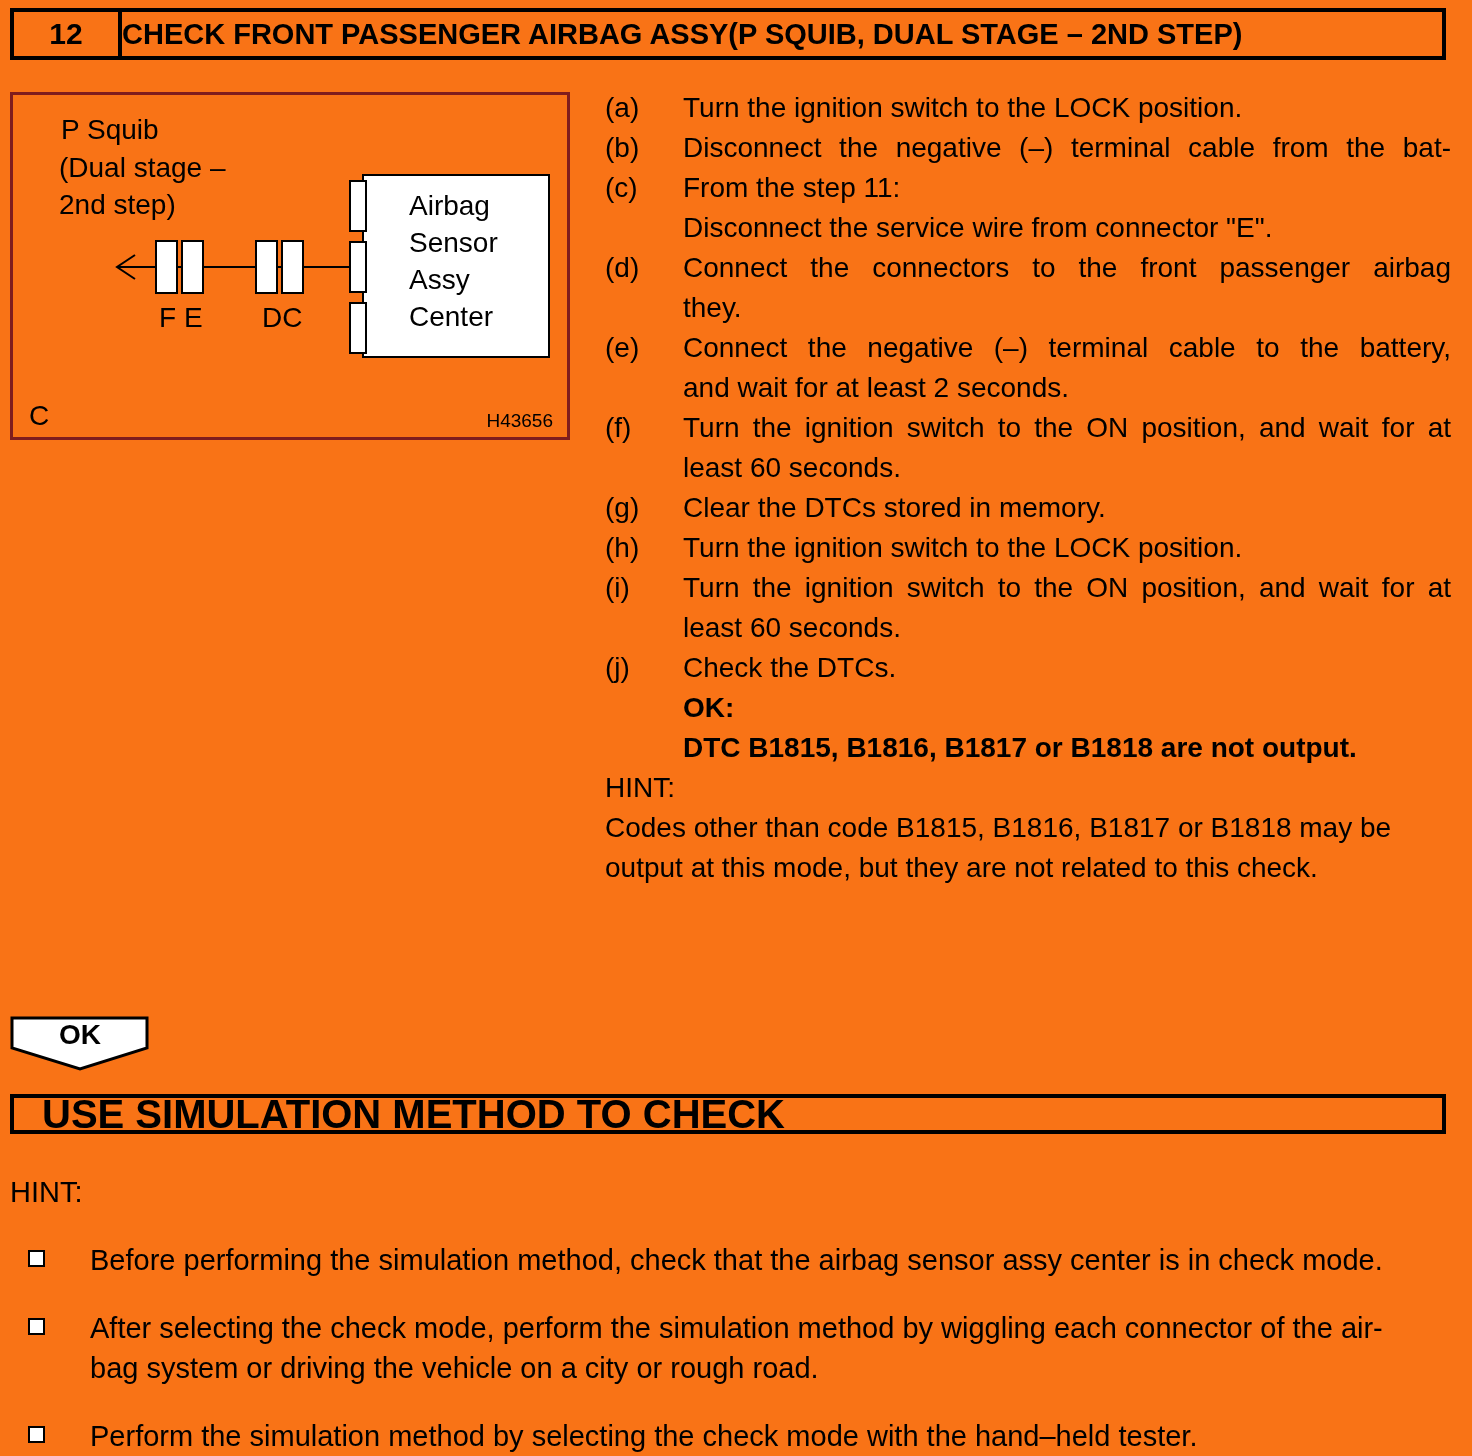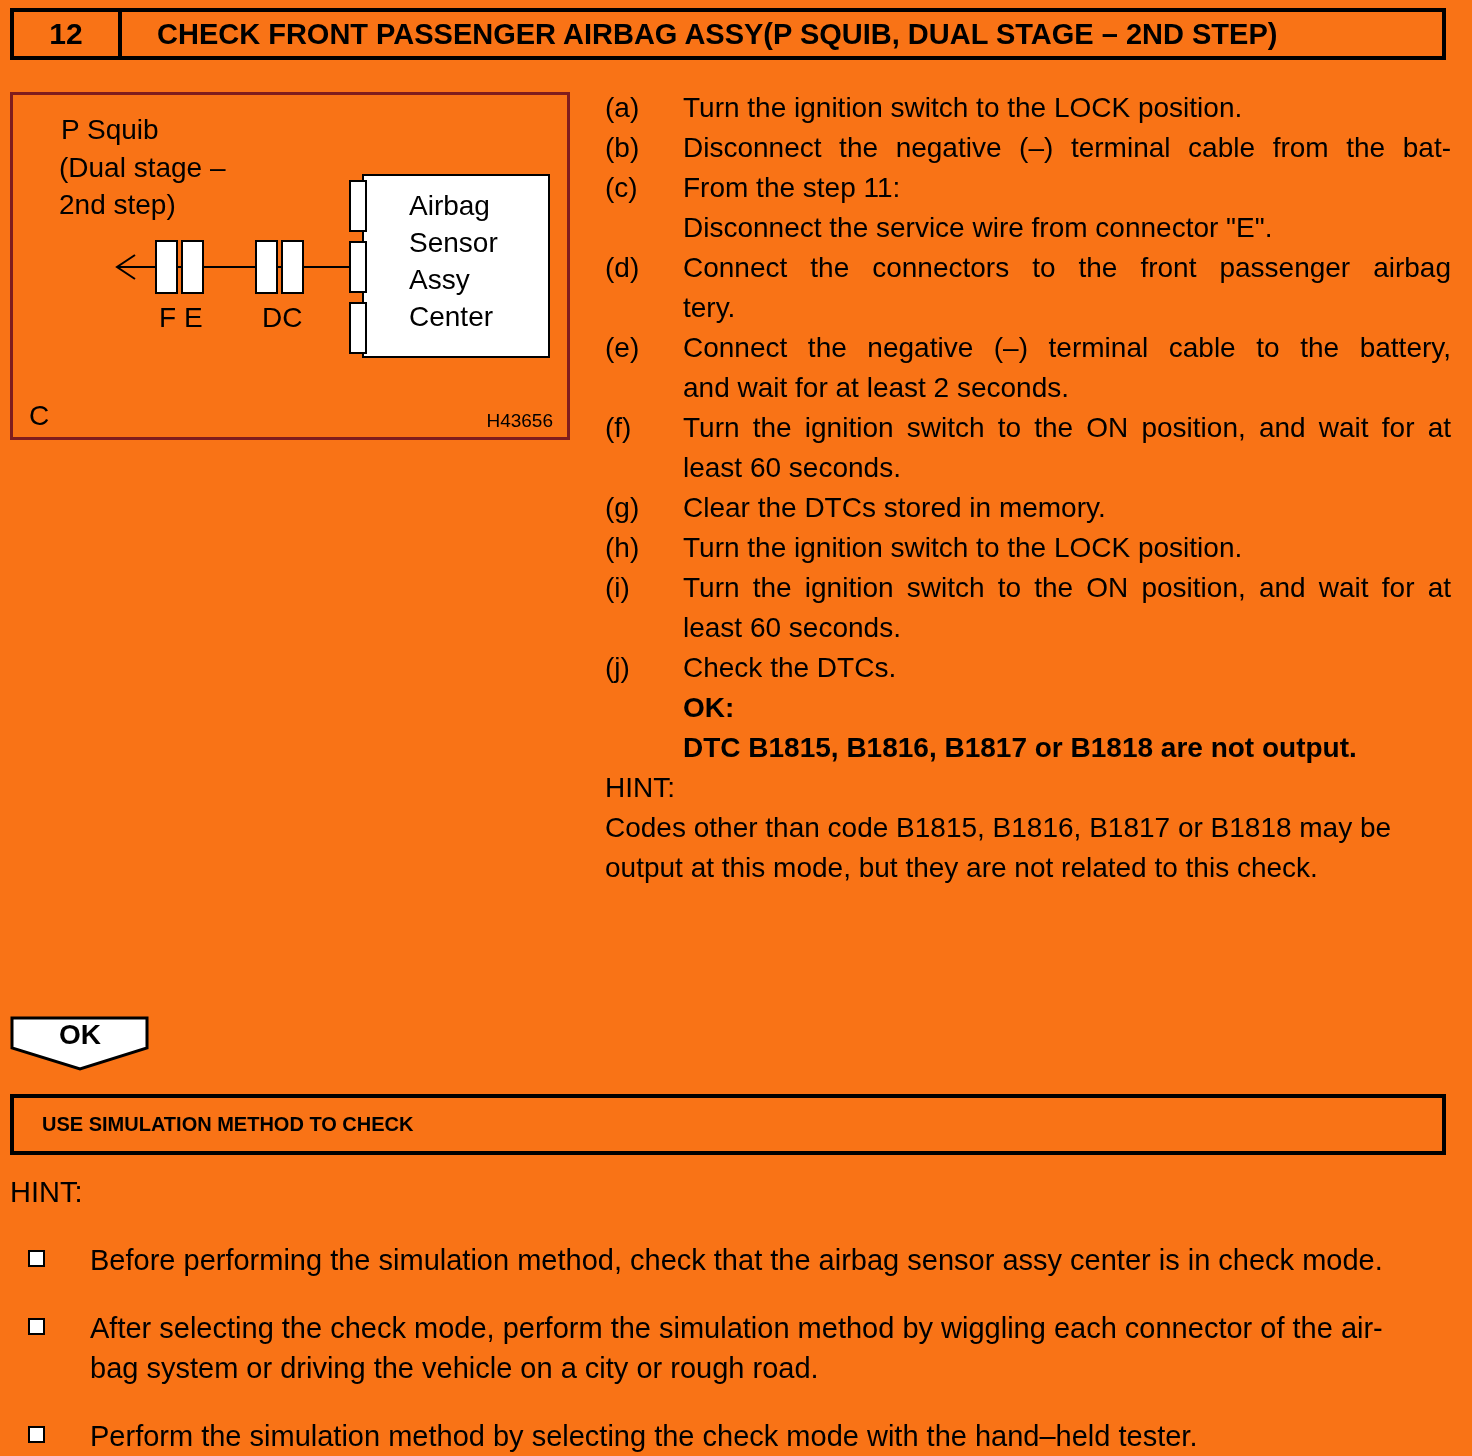--- a/index.html
+++ b/index.html
@@ -8,22 +8,22 @@
     position:relative; width:1472px; height:1456px; background:#f97316;
     font-family:"Liberation Sans","DejaVu Sans",sans-serif; color:#000;
     overflow:hidden;
   }
 
   
   .step-header { position:absolute; left:10px; top:8px; width:1436px; height:52px;
     border:4px solid #000; display:flex; align-items:stretch; }
   .step-num { width:108px; flex:none; border-right:4px solid #000;
     display:flex; align-items:center; justify-content:center; font-weight:bold; font-size:30px; }
-  .step-title { flex:1; display:flex; align-items:center; padding-left:16px;
-    font-weight:bold; font-size:29px; white-space:nowrap;margin-left:19px; }
+  .step-title { flex:1; display:flex; align-items:center; 
+    font-weight:bold; font-size:29px; white-space:nowrap; }
 
   
   .figure { position:absolute; left:10px; top:92px; width:560px; height:348px; border:3px solid #7f1d1d; }
   .figure svg { display:block; width:100%; height:100%; }
   .figure text { font-family:"Liberation Sans","DejaVu Sans",sans-serif; font-size:28px; fill:#000; }
   .figure text.small { font-size:19px; }
 
   
   .right-col { position:absolute; left:605px; top:88px; width:846px; font-size:28px; line-height:40px; }
   .step { display:flex; }
@@ -38,23 +38,23 @@
   .ng-shape text, .ok-shape text { font-family:"Liberation Sans","DejaVu Sans",sans-serif;
     font-size:28px; font-weight:bold; fill:#000; }
   .ng-action { flex:1; margin-left:8px; border:4px solid #000; font-weight:bold; font-size:28px;
     display:flex; align-items:center; padding-left:16px; white-space:nowrap; }
 
   
   .ok-shape { position:absolute; left:10px; top:1016px; width:140px; height:56px; }
   .ok-shape svg { display:block; width:100%; height:100%; }
 
   
-  .sim-header { position:absolute; left:10px; top:1094px; width:1436px; height:61px;
+  .sim-header { position:absolute; left:10px; top:1094px; width:1436px; height:40px;
     border:4px solid #000; display:flex; align-items:center; padding-left:28px;
-    font-weight:bold; font-size:20px; white-space:nowrap; }
+    font-weight:bold; font-size:40px; white-space:nowrap; }
 
   
   .bottom-hint { position:absolute; left:10px; top:1172px; width:1452px; font-size:29px; line-height:40px; }
   .hint-item { display:flex; margin-top:28px; }
   .bullet { width:80px; flex:none; padding-left:18px; padding-top:10px; }
   .sq { display:block; width:17px; height:17px; border:2px solid #000; background:#fff; }
   .hint-text { flex:1; min-width:0; }
 </style>
 </head>
 <body>
@@ -118,21 +118,21 @@
       <div class="stext">
         <div class="line">From the step 11:</div>
         <div class="line">Disconnect the service wire from connector "E".</div>
       </div>
     </div>
 
     <div class="step">
       <span class="slabel">(d)</span>
       <div class="stext">
         <div class="line stretch">Connect the connectors to the front passenger airbag</div>
-        <div class="line">tery.</div>
+        <div class="line">they.</div>
       </div>
     </div>
 
     <div class="step">
       <span class="slabel">(e)</span>
       <div class="stext">
         <div class="line stretch">Connect the negative (–) terminal cable to the battery,</div>
         <div class="line">and wait for at least 2 seconds.</div>
       </div>
     </div>

